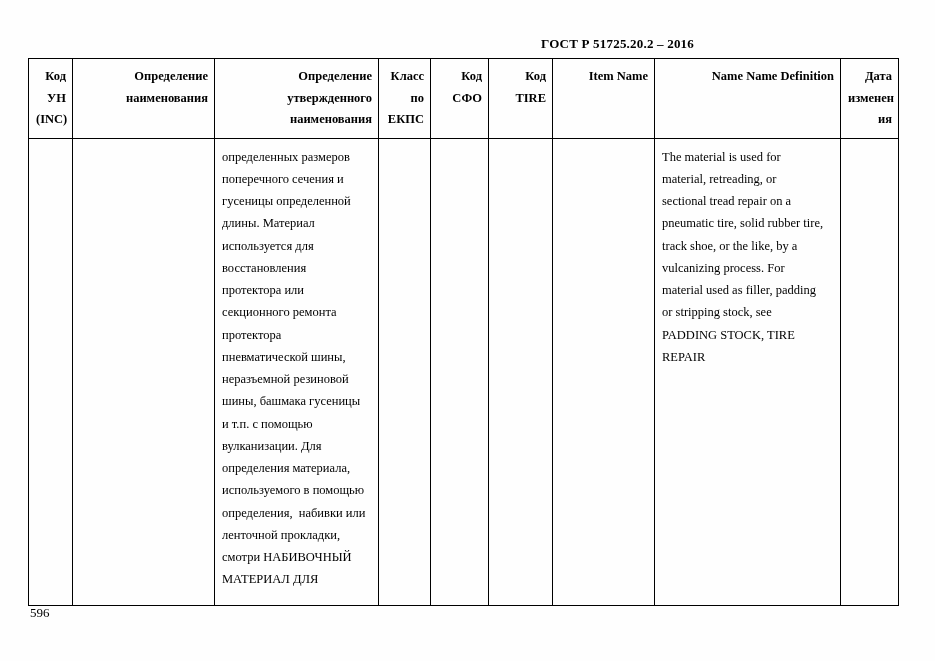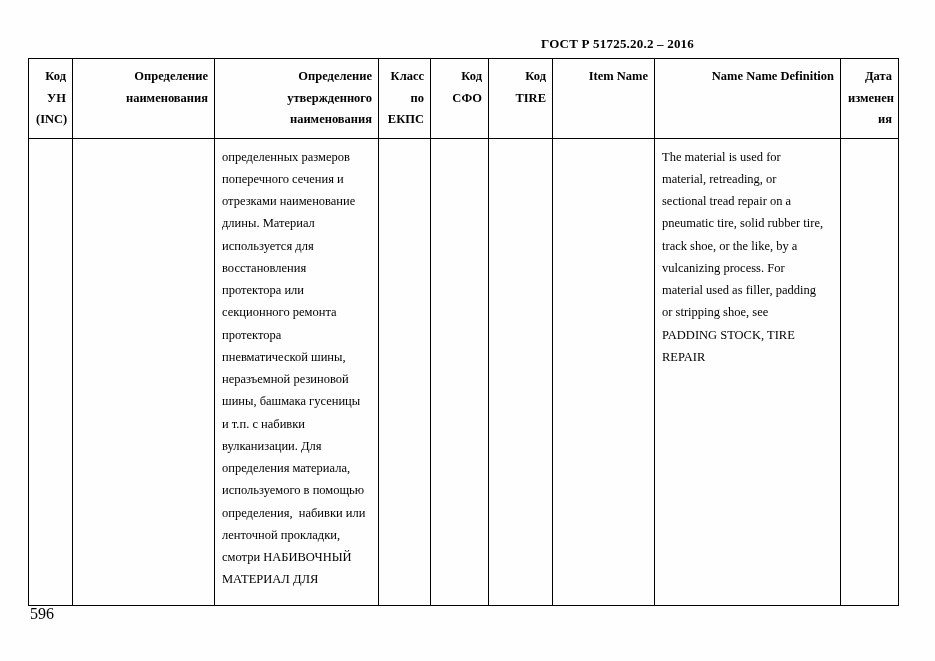--- a/index.html
+++ b/index.html
@@ -67,21 +67,21 @@
   }
   td.body-cell .line {
     display: block;
     line-height: 1.78;
     white-space: pre-wrap;
   }
   .page-number {
     position: absolute;
     left: 30px;
     top: 605px;
-    font-size: 16px;
+    font-size: 13px;
   }
   
   col.c0 { width: 44px; }
   col.c1 { width: 142px; }
   col.c2 { width: 164px; }
   col.c3 { width: 52px; }
   col.c4 { width: 58px; }
   col.c5 { width: 64px; }
   col.c6 { width: 102px; }
   col.c7 { width: 186px; }
@@ -150,52 +150,52 @@
         </th>
       </tr>
     </thead>
     <tbody>
       <tr>
         <td class="body-cell"></td>
         <td class="body-cell"></td>
         <td class="body-cell">
           <span class="line">определенных размеров</span>
           <span class="line">поперечного сечения и</span>
-          <span class="line">отрезками наименование</span>
+          <span class="line">гусеницы определенной</span>
           <span class="line">длины. Материал</span>
           <span class="line">используется для</span>
           <span class="line">восстановления</span>
           <span class="line">протектора или</span>
           <span class="line">секционного ремонта</span>
           <span class="line">протектора</span>
           <span class="line">пневматической шины,</span>
           <span class="line">неразъемной резиновой</span>
           <span class="line">шины, башмака гусеницы</span>
-          <span class="line">и т.п. с набивки</span>
+          <span class="line">и т.п. с помощью</span>
           <span class="line">вулканизации. Для</span>
           <span class="line">определения материала,</span>
           <span class="line">используемого в помощью</span>
           <span class="line">определения,  набивки или</span>
           <span class="line">ленточной прокладки,</span>
           <span class="line">смотри НАБИВОЧНЫЙ</span>
           <span class="line">МАТЕРИАЛ ДЛЯ</span>
         </td>
         <td class="body-cell"></td>
         <td class="body-cell"></td>
         <td class="body-cell"></td>
         <td class="body-cell"></td>
         <td class="body-cell">
           <span class="line">The material is used for</span>
           <span class="line">material, retreading, or</span>
           <span class="line">sectional tread repair on a</span>
           <span class="line">pneumatic tire, solid rubber tire,</span>
           <span class="line">track shoe, or the like, by a</span>
           <span class="line">vulcanizing process. For</span>
           <span class="line">material used as filler, padding</span>
-          <span class="line">or stripping shoe, see</span>
+          <span class="line">or stripping stock, see</span>
           <span class="line">PADDING STOCK, TIRE</span>
           <span class="line">REPAIR</span>
         </td>
         <td class="body-cell"></td>
       </tr>
     </tbody>
   </table>
 
   <div class="page-number">596</div>
 

